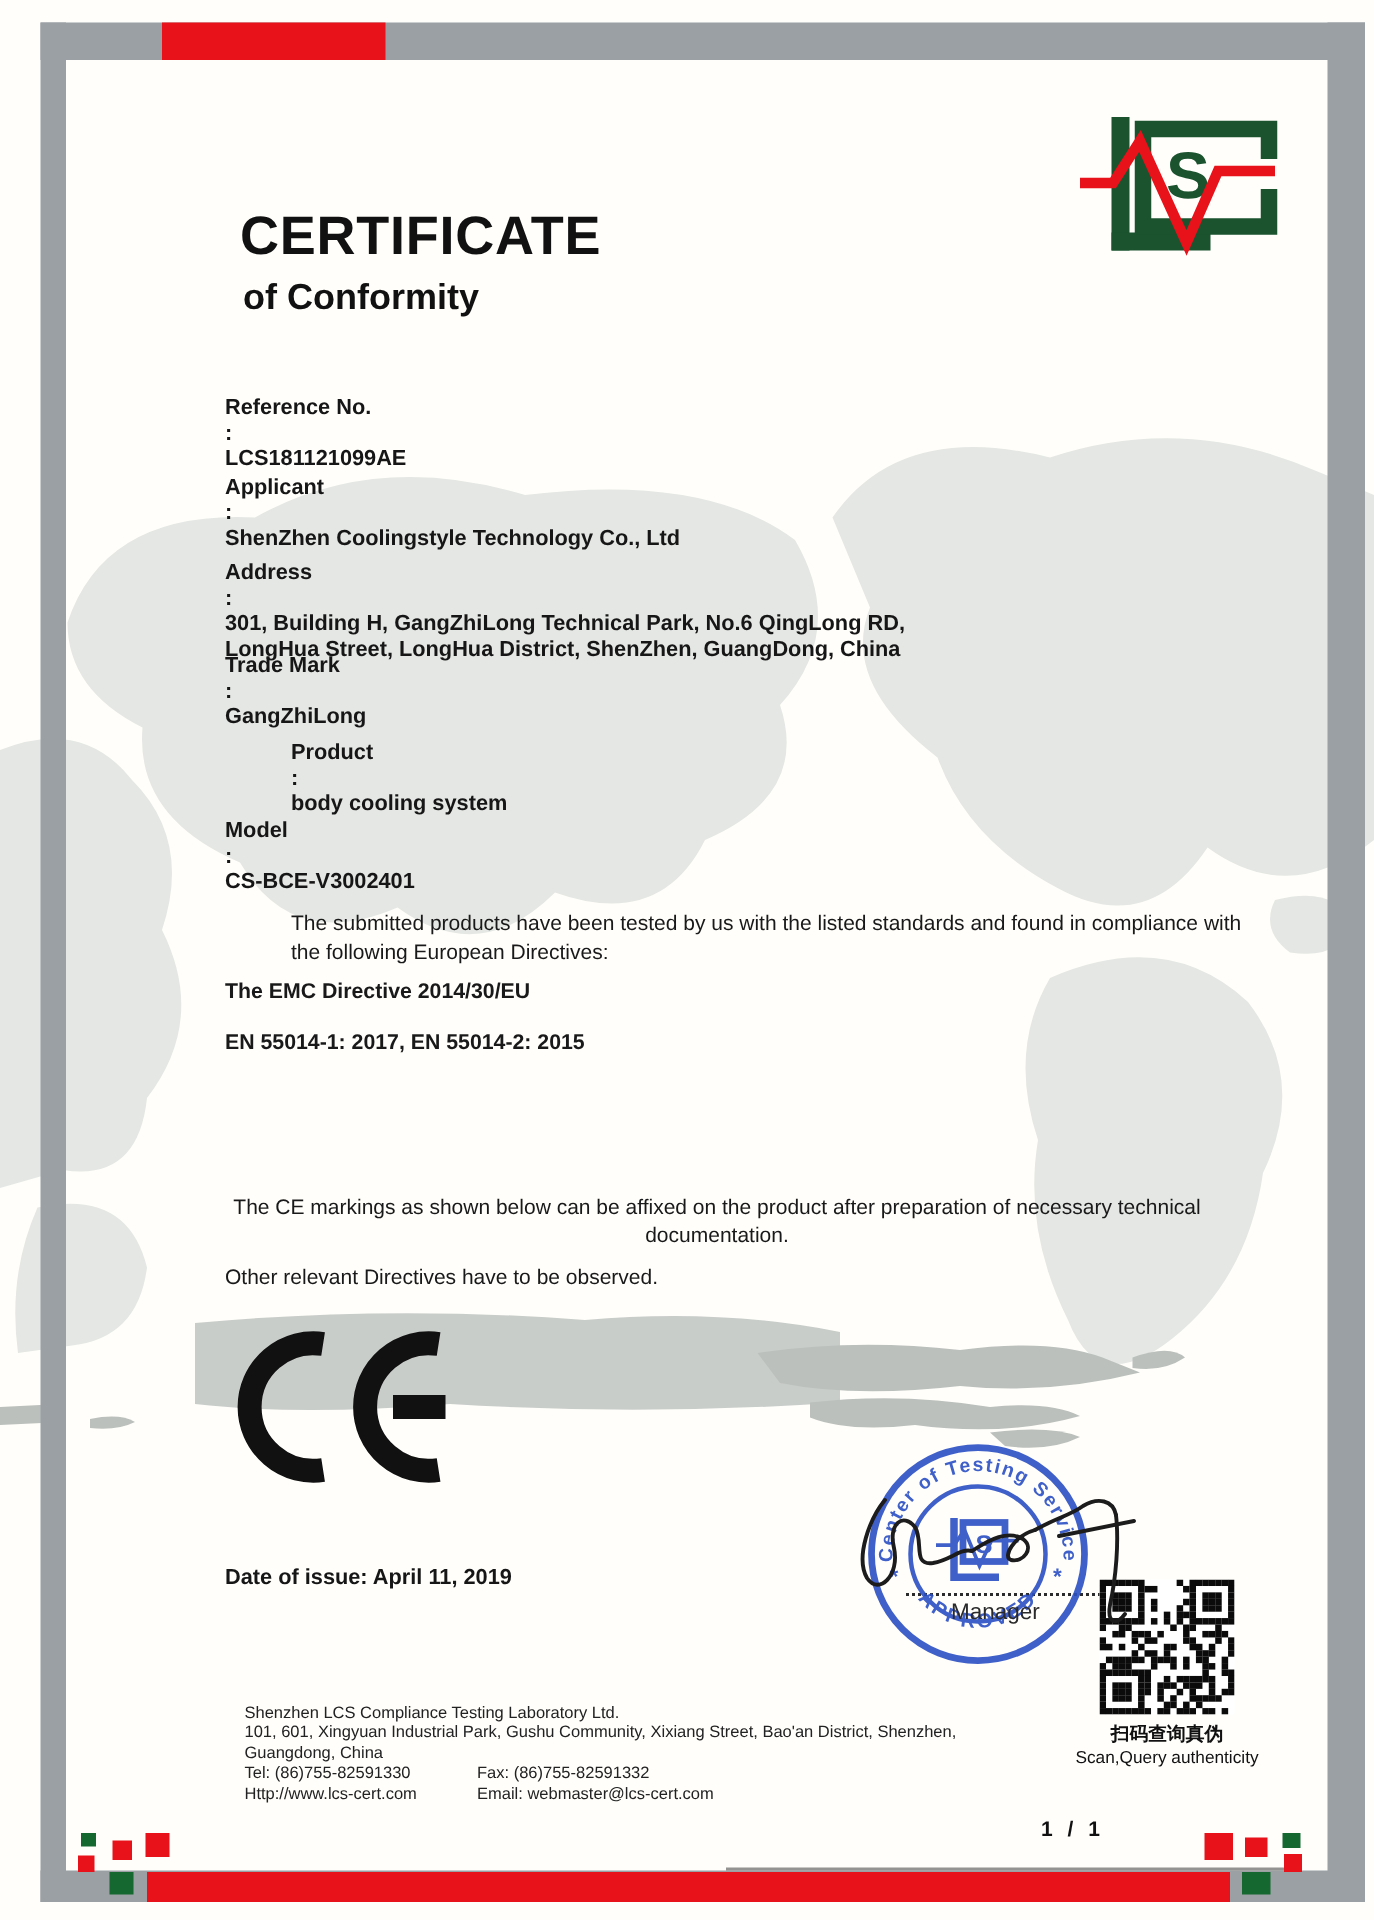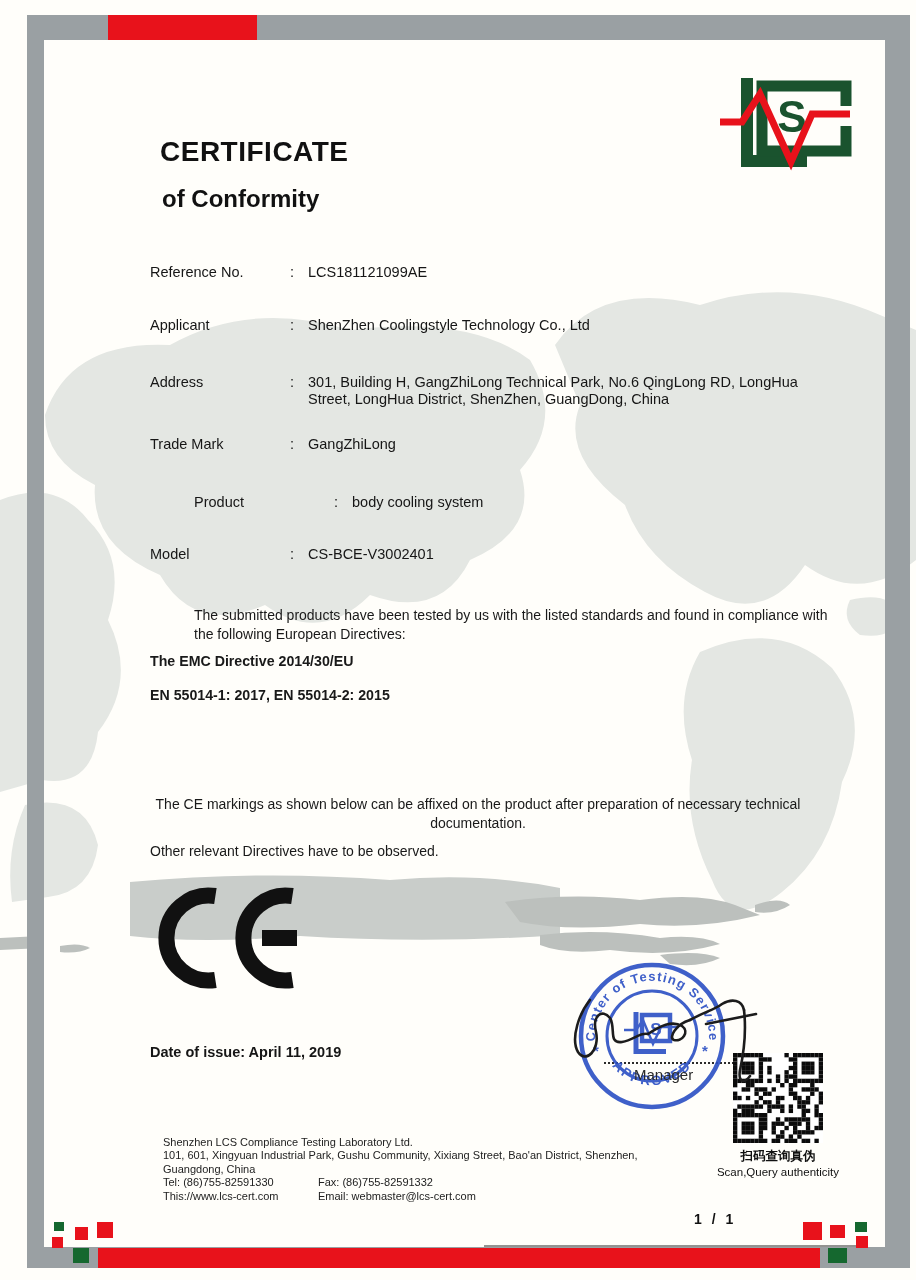--- a/index.html
+++ b/index.html
@@ -8,24 +8,24 @@
     background:#fffefa;
     font-family:"Liberation Sans","DejaVu Sans",sans-serif;
     color:#161616;
   }
   .abs{position:absolute;}
   
   .bar{background:#9aa0a3;}
   .redbox{background:#e8121b;}
   .greenbox{background:#15682f;}
   
-  .title-main{font-size:28px;font-weight:bold;letter-spacing:.5px;color:#111;}
+  .title-main{font-size:36px;font-weight:bold;letter-spacing:.5px;color:#111;}
   .title-sub{font-size:24px;font-weight:bold;color:#111;margin-top:2px;}
   
-  .field-row{display:flex;left:150px;width:660px;font-size:14.5px;font-weight:normal;line-height:17px;}
+  .field-row{display:flex;left:150px;width:660px;font-size:14.5px;font-weight:bold;line-height:17px;flex-direction:column;}
   .f-label{width:140px;flex:none;}
   .f-colon{width:18px;flex:none;text-align:left;}
   .f-value{width:502px;}
   
   .para{left:150px;width:656px;font-size:14px;line-height:19px;color:#191919;}
   .para.bold{font-weight:bold;font-size:14.2px;}
   
   .foot{font-size:11px;line-height:13.4px;color:#222;}
   .foot-row{display:flex;}
   .foot-col1{width:155px;flex:none;}
@@ -429,18 +429,18 @@
 
   <div class="abs foot z1" style="left:163px;top:1136px;width:520px;">
     <div>Shenzhen LCS Compliance Testing Laboratory Ltd.</div>
     <div>101, 601, Xingyuan Industrial Park, Gushu Community, Xixiang Street, Bao'an District, Shenzhen,</div>
     <div>Guangdong, China</div>
     <div class="foot-row">
       <span class="foot-col1">Tel: (86)755-82591330</span>
       <span>Fax: (86)755-82591332</span>
     </div>
     <div class="foot-row">
-      <span class="foot-col1">This://www.lcs-cert.com</span>
+      <span class="foot-col1">Http://www.lcs-cert.com</span>
       <span>Email: webmaster@lcs-cert.com</span>
     </div>
   </div>
 
 </div>
 
 </body></html>

